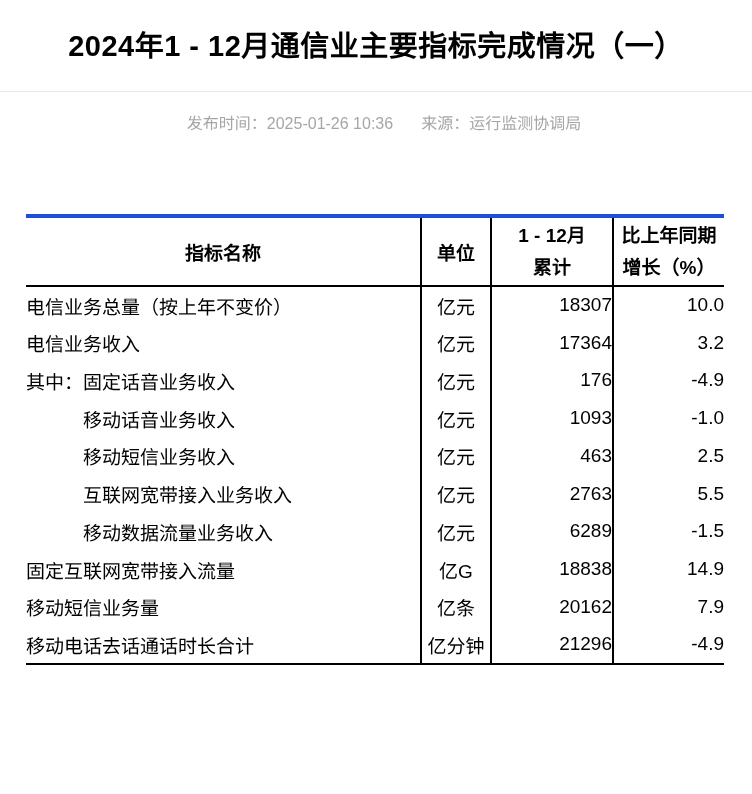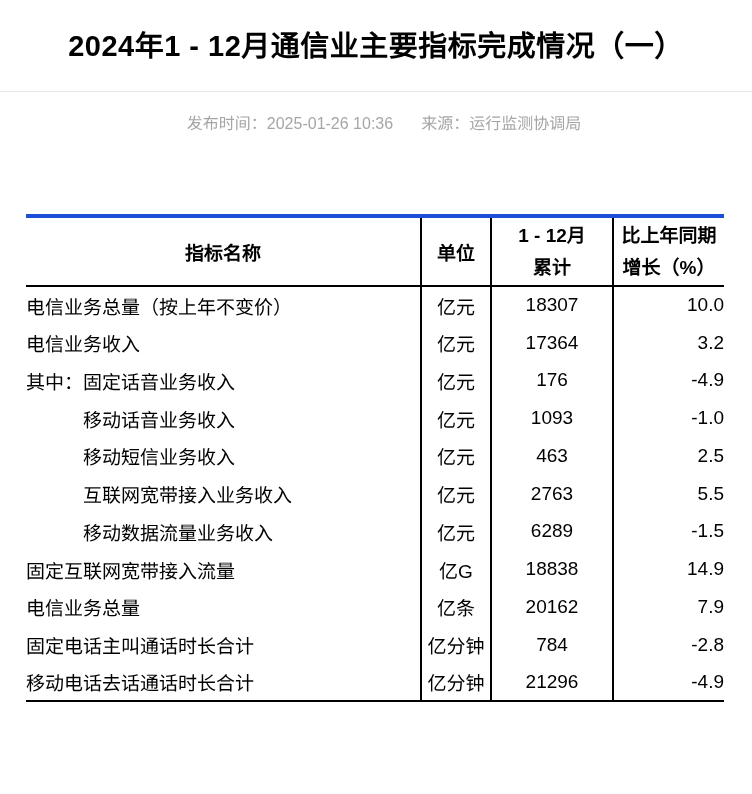--- a/index.html
+++ b/index.html
@@ -64,21 +64,21 @@
   }
   .bl { border-left: 2px solid #000; }
 
   thead th .hline { line-height: 32px; text-align: center; }
   th.h-growth { text-align: left; padding-left: 6px; }
 
   tbody td { height: 37.75px; vertical-align: middle; }
   td.c-ind { text-align: left; padding-left: 2px; }
   td.c-ind.indent { padding-left: 57px; }
   td.c-unit { text-align: center; }
-  td.c-val { text-align: center; padding-right: 4px; }
+  td.c-val { text-align: right; padding-right: 4px; }
   td.c-gro { text-align: right; padding-right: 4px; }
 
   .note {
     width: 698px;
     margin: 5px 0 0 27px;
     font-size: 19px;
     line-height: 31px;
     white-space: pre-line;
     color: #000;
   }
@@ -160,30 +160,24 @@
           <td class="c-val bl">6289</td>
           <td class="c-gro bl">-1.5</td>
         </tr>
         <tr>
           <td class="c-ind">固定互联网宽带接入流量</td>
           <td class="c-unit bl">亿G</td>
           <td class="c-val bl">18838</td>
           <td class="c-gro bl">14.9</td>
         </tr>
         <tr>
-          <td class="c-ind">电信业务总量</td>
+          <td class="c-ind">移动短信业务量</td>
           <td class="c-unit bl">亿条</td>
           <td class="c-val bl">20162</td>
           <td class="c-gro bl">7.9</td>
-        </tr>
-        <tr>
-          <td class="c-ind">固定电话主叫通话时长合计</td>
-          <td class="c-unit bl">亿分钟</td>
-          <td class="c-val bl">784</td>
-          <td class="c-gro bl">-2.8</td>
         </tr>
         <tr>
           <td class="c-ind">移动电话去话通话时长合计</td>
           <td class="c-unit bl">亿分钟</td>
           <td class="c-val bl">21296</td>
           <td class="c-gro bl">-4.9</td>
         </tr>
       </tbody>
   </table>
 

